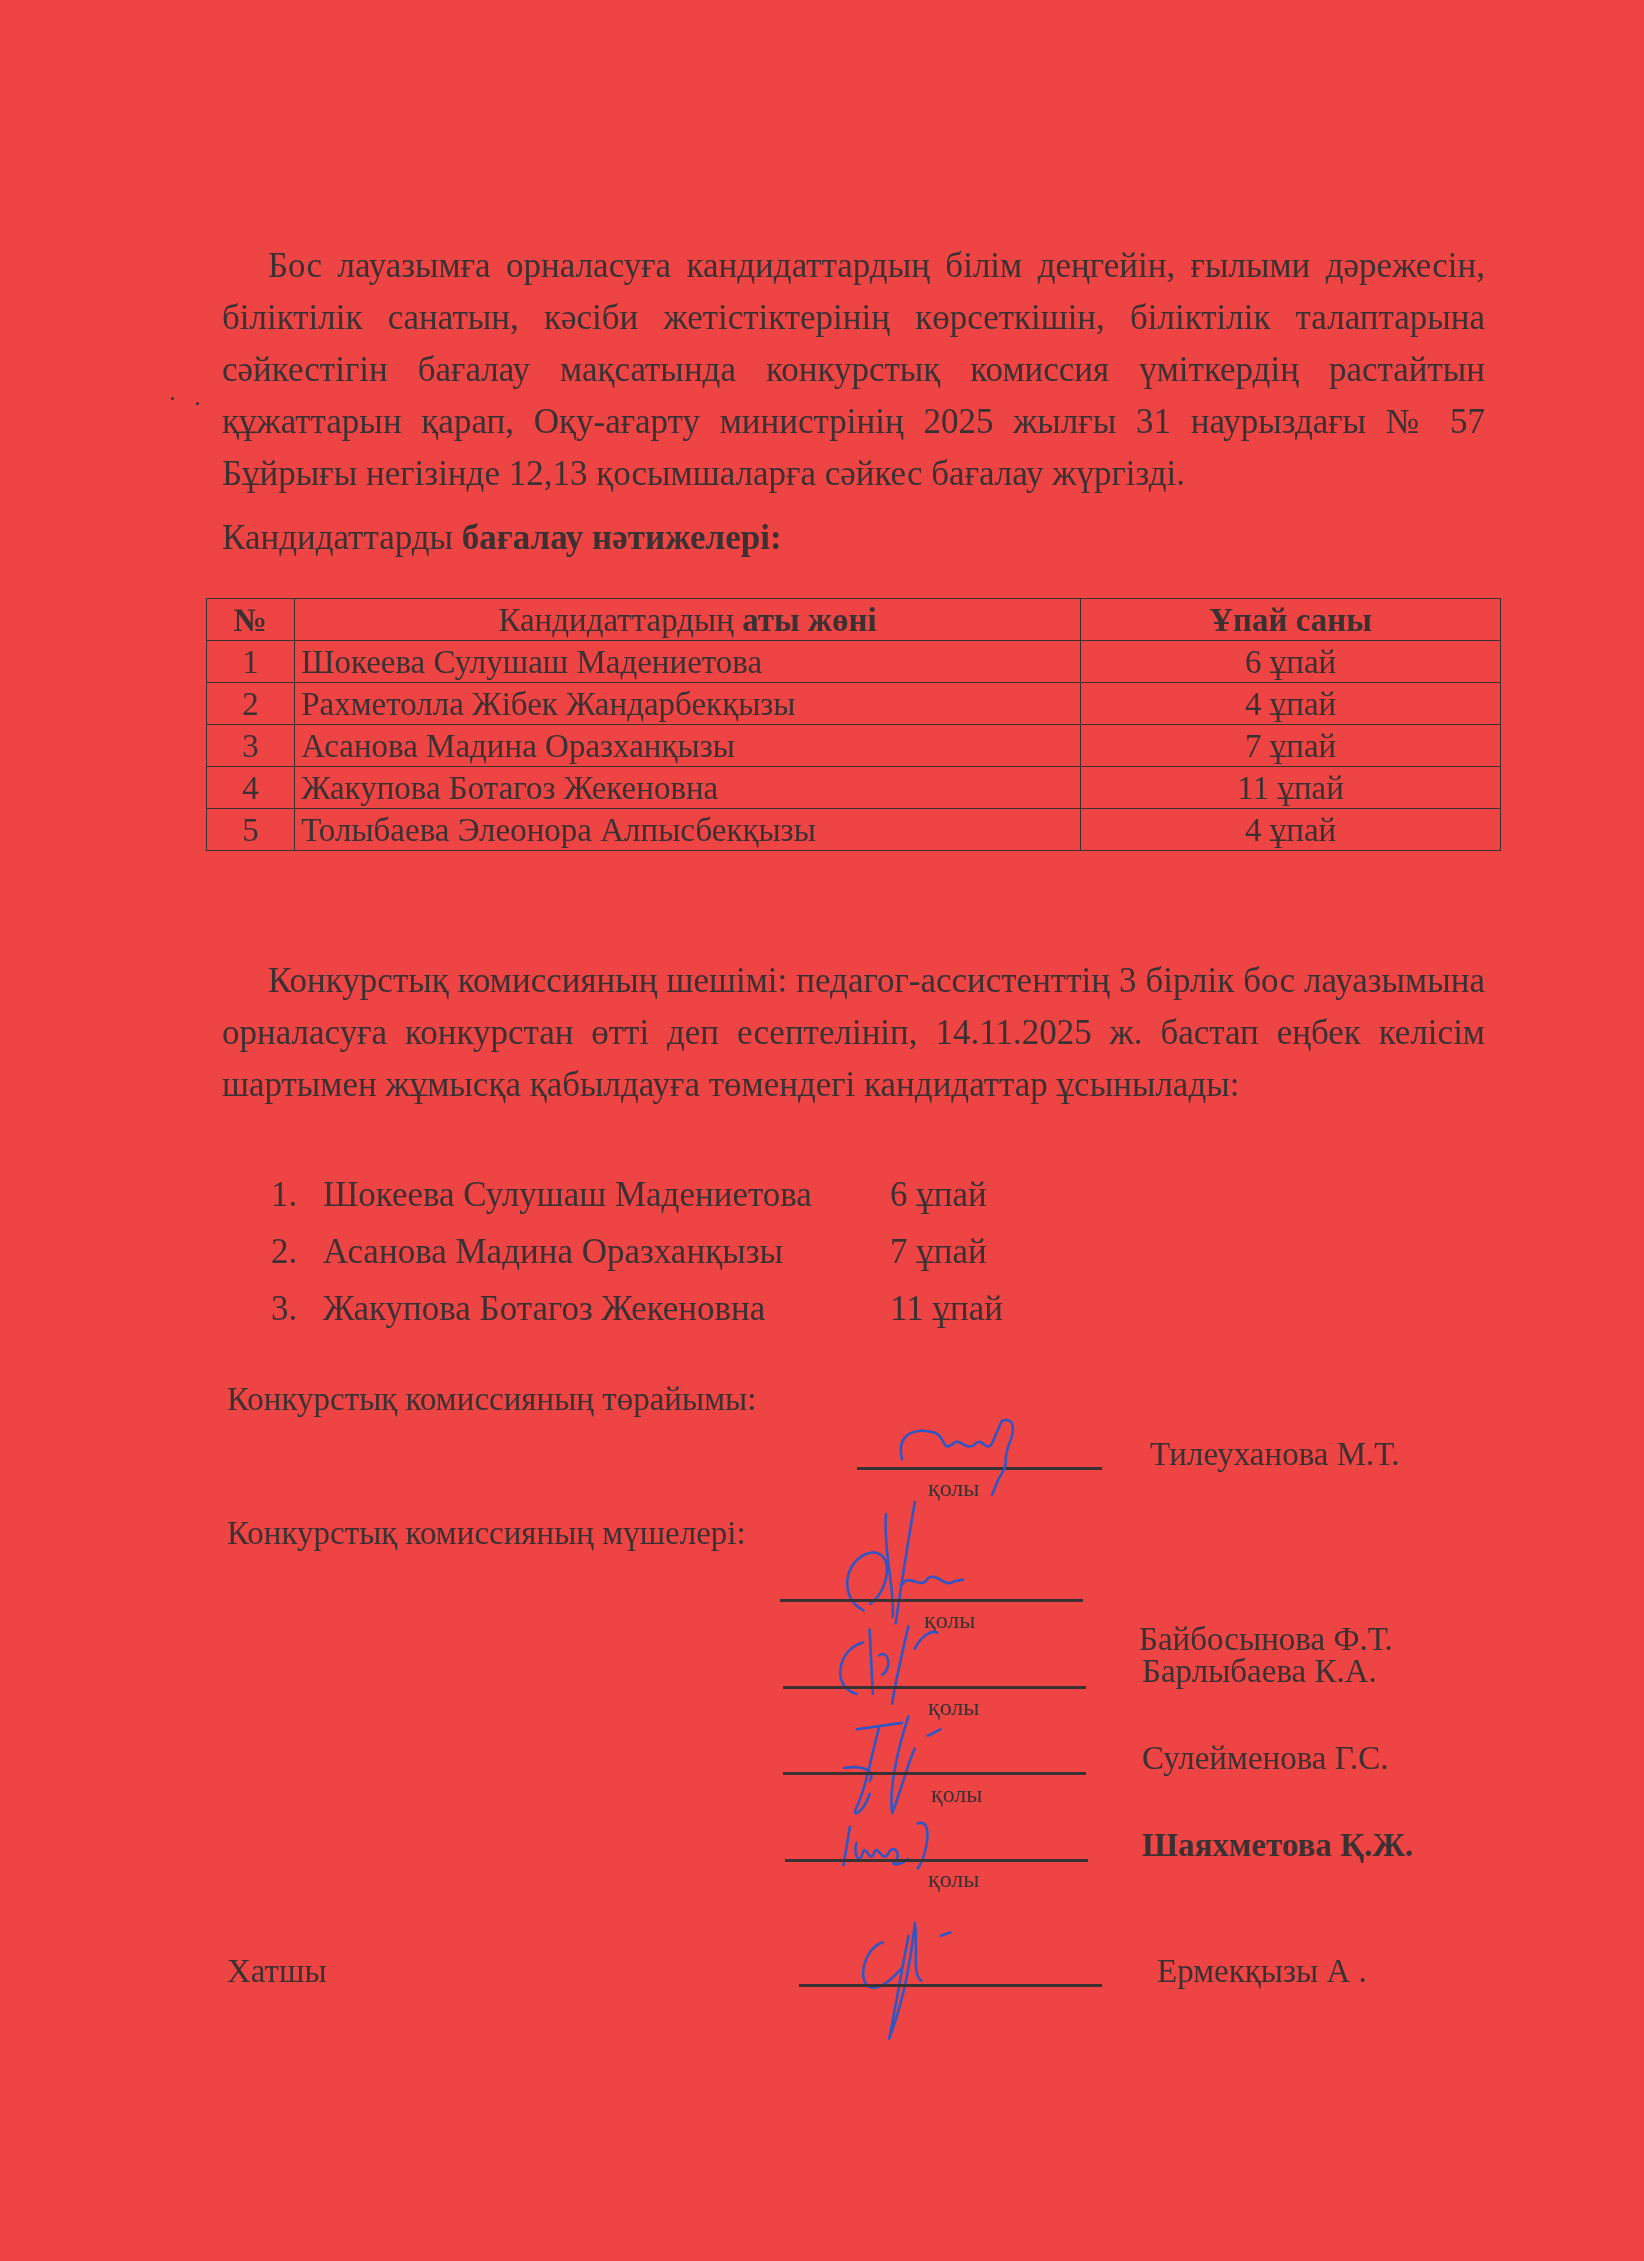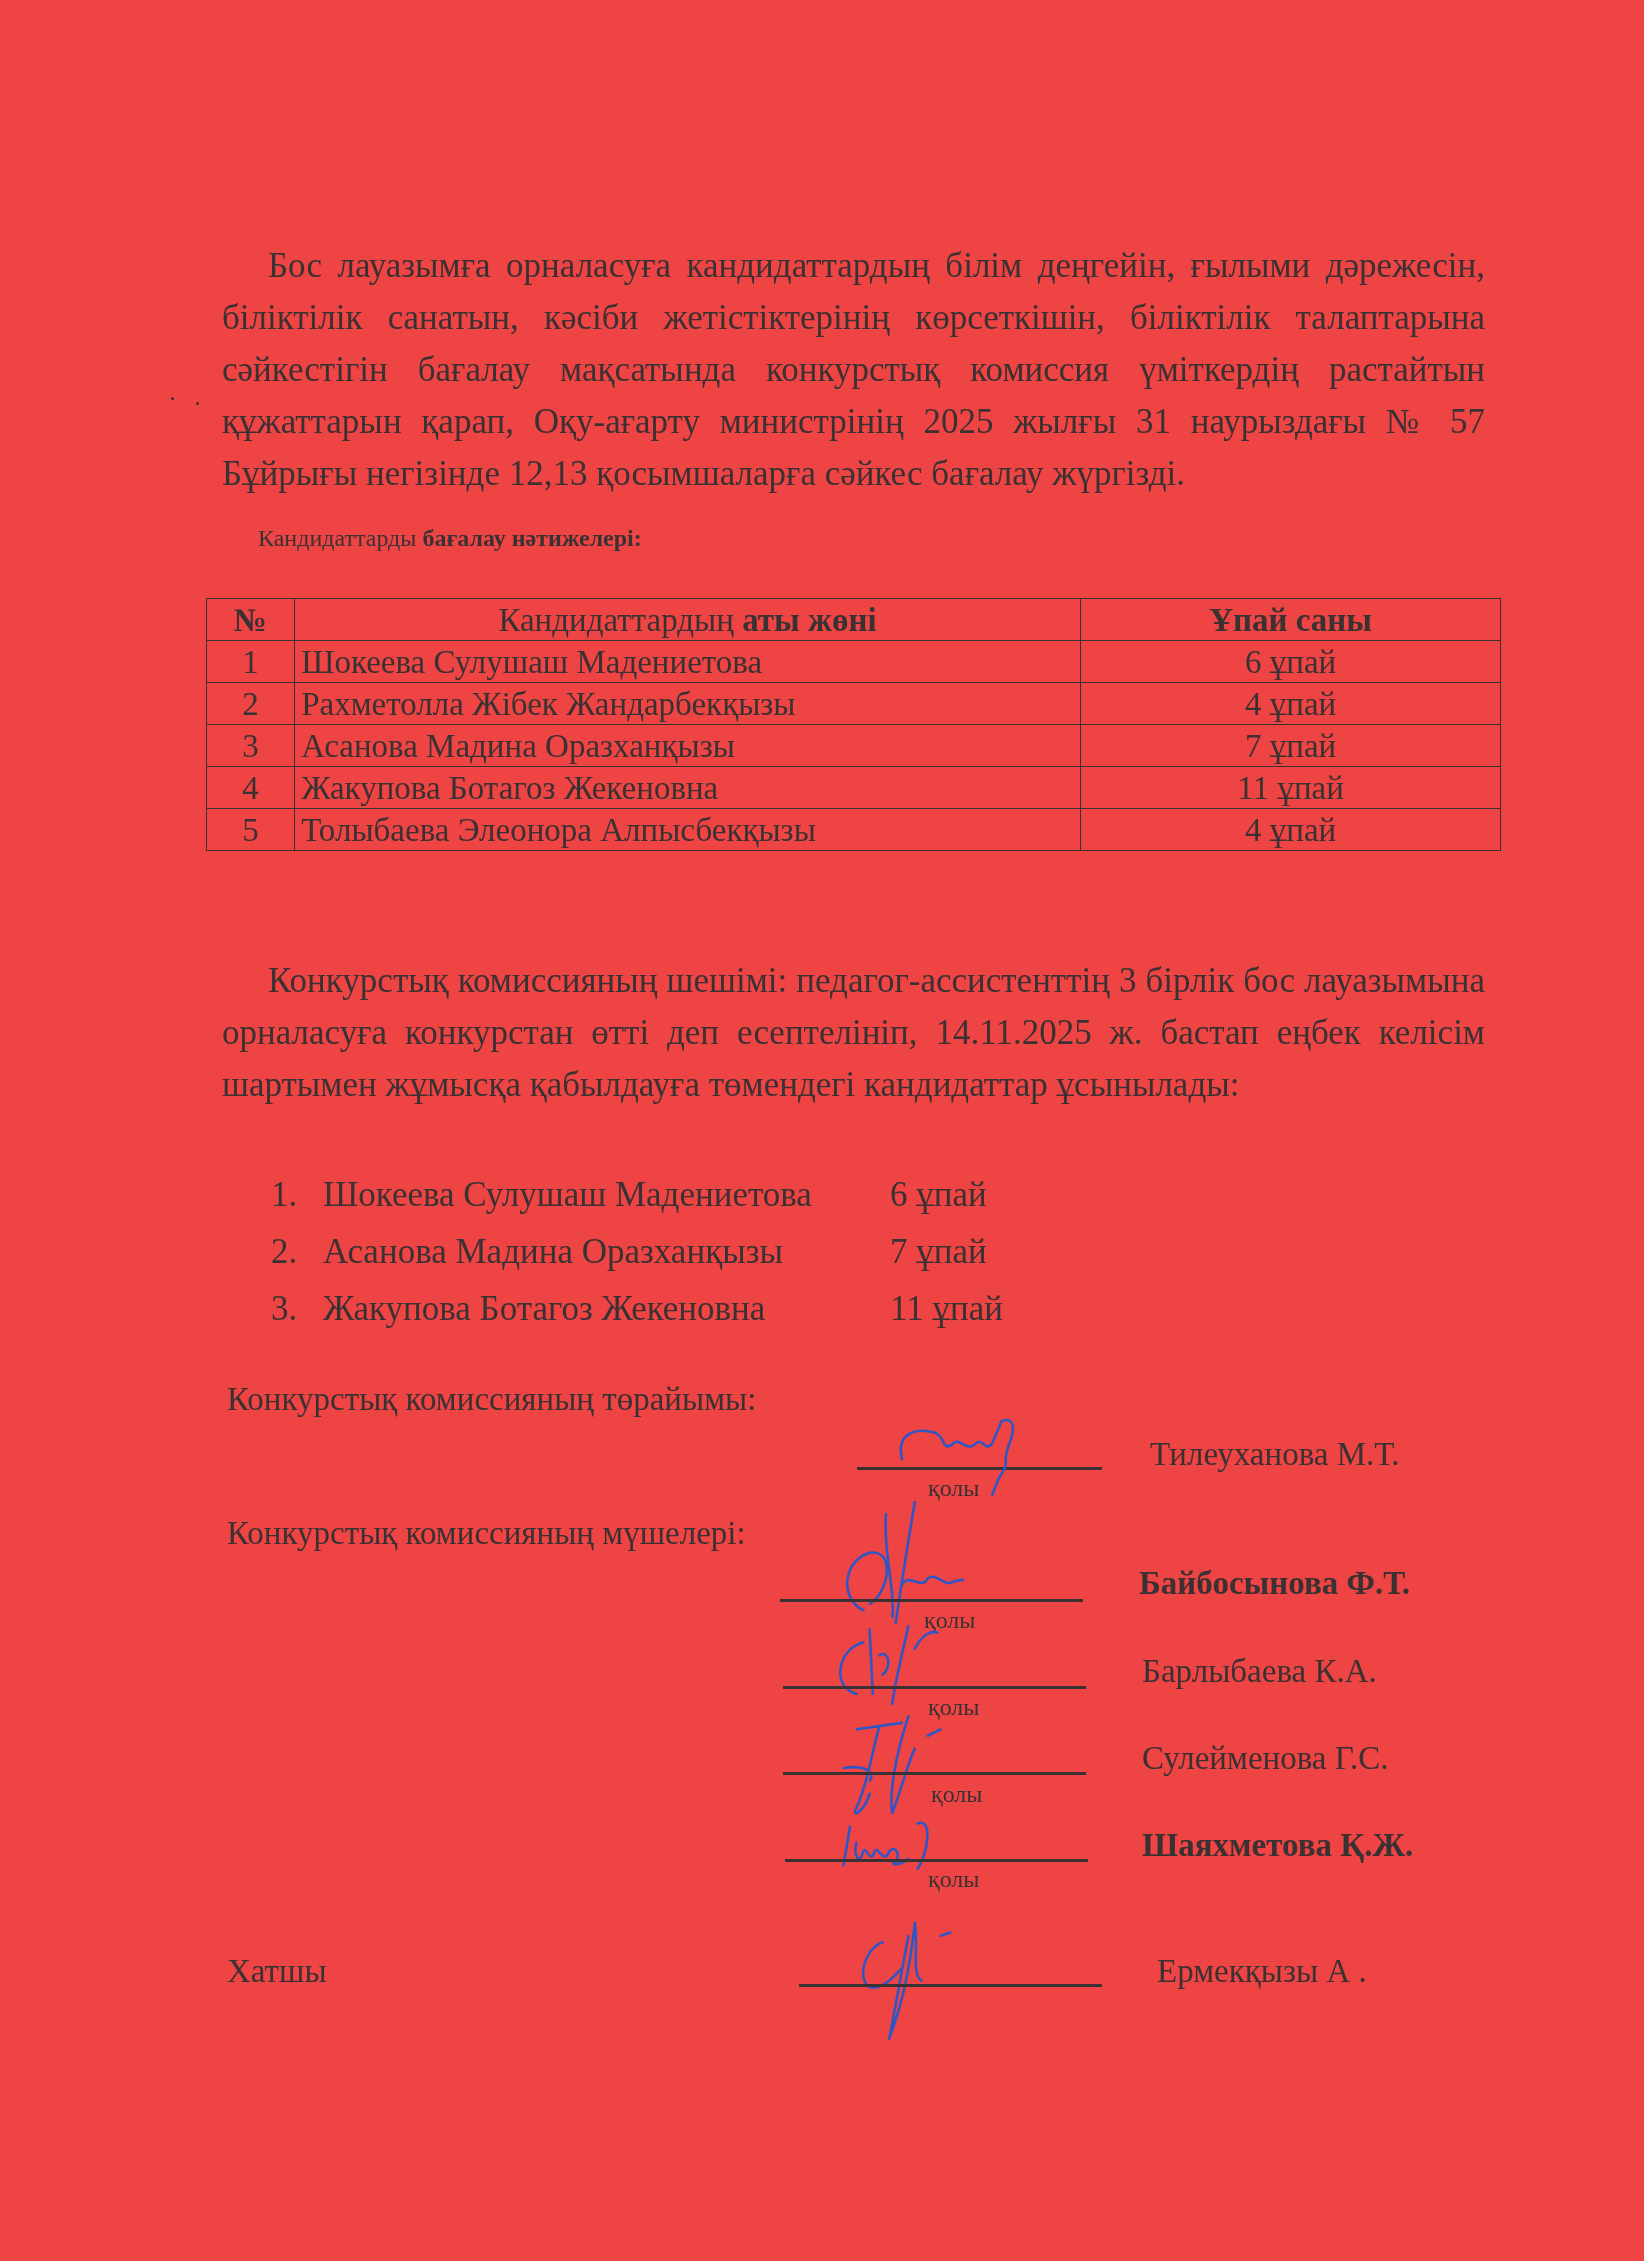--- a/index.html
+++ b/index.html
@@ -2,21 +2,21 @@
 <html style="font-size:10.3px"><head>
   <meta charset="utf-8">
   <style>
     html, body { margin: 0; padding: 0; background: #ffffff; }
     body { width: 1644px; height: 2261px; position: relative; overflow: hidden;
            font-family: "Liberation Serif", "DejaVu Serif", serif; color: #3a3133; }
     .page { position: absolute; left: 0; top: 0; width: 1644px; height: 2261px; background: #ef4444; }
     .para { position: absolute; left: 222px; width: 1263px; font-size: 35px; line-height: 52px;
             text-align: justify; text-indent: 46px; }
     #intro { top: 205px; }
-    #results-heading { position: absolute; left: 222px; top: 512px; font-size: 24px; line-height: 52px; margin-left: 36px; }
+    #results-heading { position: absolute; left: 222px; top: 512px; font-size: 35px; line-height: 52px; }
     table.results { position: absolute; left: 206px; top: 598px; width: 1295px; border-collapse: collapse; font-size: 33px; }
     table.results td, table.results th { border: 1.9px solid #3a3133; height: 41px; padding: 0 6.4px; line-height: 40px; font-weight: normal; }
     table.results th.hbold { font-weight: bold; }
     td.num, th.num { width: 74px; text-align: center; }
     td.name { text-align: left; }
     td.score, th.score { width: 406px; text-align: center; }
     th.name { }
     #decision { top: 920px; }
     .rec-list { position: absolute; left: 271px; top: 1166px; font-size: 35px; }
     .rec-item { height: 57px; line-height: 57px; position: relative; }
@@ -104,21 +104,21 @@
   <div class="sig-caption" style="left:928px;top:1477px;">қолы</div>
   <div class="sig-name" style="left:1150px;top:1435px;">Тилеуханова  М.Т.</div>
 
   <div class="sig-label" style="left:227px;top:1514px;">Конкурстық комиссияның мүшелері:</div>
 
   <svg class="signature" style="left:825px;top:1501px;" width="167" height="129" viewBox="0 0 260 200">
     <path d="M60 170 C20 150 30 90 70 80 C110 75 100 140 70 160 M95 20 C90 80 110 140 105 180 M140 0 C130 60 120 120 110 190 M120 130 C130 110 150 140 160 120 C175 110 185 135 200 125 L215 122"></path>
   </svg>
   <div class="sig-line" style="left:780px;top:1599px;width:303px;"></div>
   <div class="sig-caption" style="left:924px;top:1609px;">қолы</div>
-  <div class="sig-name" style="left:1139px;top:1564px;font-weight:bold;">Байбосынова Ф.Т.</div>
+  <div class="sig-name" style="left:1139px;top:1620px;">Байбосынова Ф.Т.</div>
 
   <svg class="signature" style="left:818px;top:1623px;" width="129" height="84" viewBox="0 0 200 130">
     <path d="M60 110 C20 100 30 40 70 30 M80 10 L85 110 M95 50 C110 40 115 70 100 80 M140 5 C130 50 120 90 115 125 M150 40 C160 20 175 10 185 15"></path>
   </svg>
   <div class="sig-line" style="left:783px;top:1686px;width:303px;"></div>
   <div class="sig-caption" style="left:928px;top:1696px;">қолы</div>
   <div class="sig-name" style="left:1142px;top:1652px;">Барлыбаева К.А.</div>
 
   <svg class="signature" style="left:831px;top:1710px;" width="129" height="116" viewBox="0 0 200 180">
     <path d="M40 30 L110 20 M75 25 C60 80 55 120 40 150 C30 170 50 160 60 130 M20 90 C50 85 70 95 60 110 M120 10 C100 70 90 130 95 160 C110 120 120 80 130 60 M150 40 L170 30"></path>

